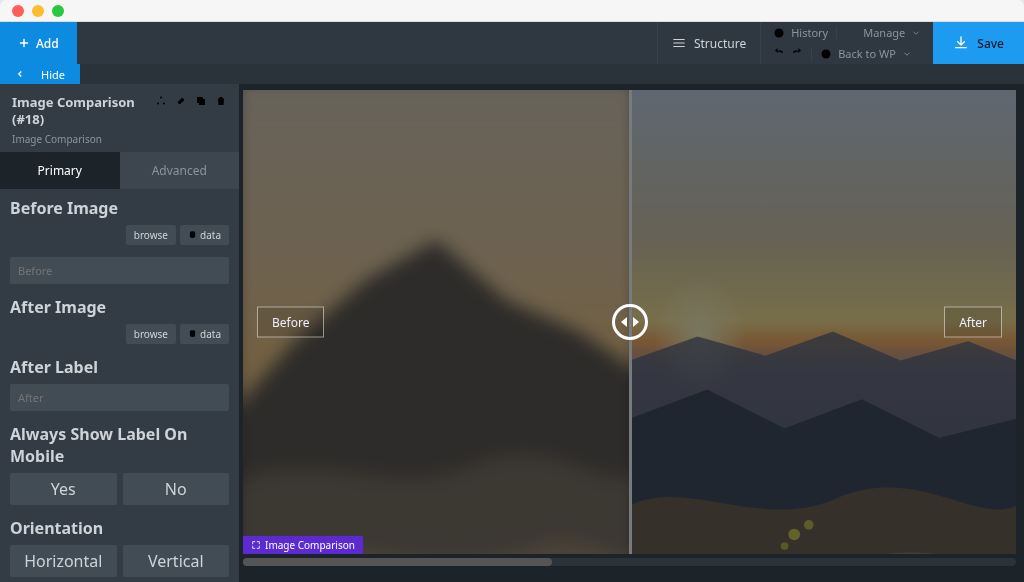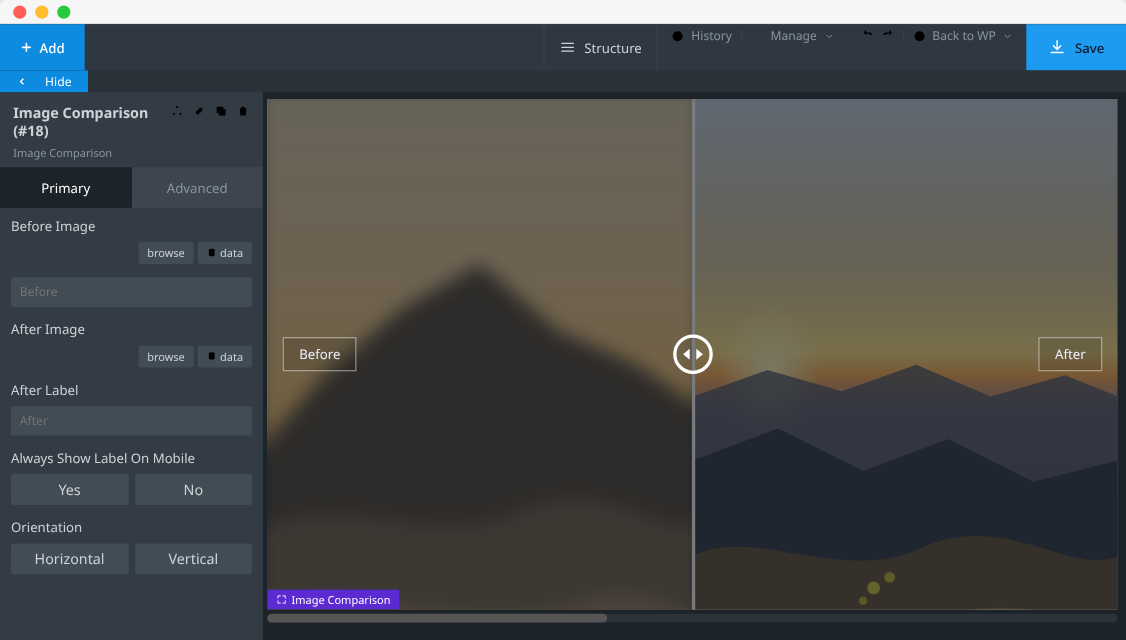--- a/index.html
+++ b/index.html
@@ -22,21 +22,21 @@
   .titlebar{height:22px;background:#f6f6f6;border-top-left-radius:6px;border-top-right-radius:6px;display:flex;align-items:center;padding-left:12px;gap:8px;border-bottom:1px solid #ddd;}
   .dot{width:12px;height:12px;border-radius:50%;}
   .dot.red{background:#ff5f57;} .dot.yel{background:#febc2e;} .dot.grn{background:#28c840;}
   .app{width:1024px;height:560px;display:flex;flex-direction:column;background:var(--bg-dark);}
   
   .topbar{height:42px;display:flex;align-items:stretch;background:var(--bg-header);color:var(--text);font-size:12px;}
   .addbtn{display:flex;align-items:center;gap:6px;padding:0 18px;background:var(--blue);color:#fff;cursor:pointer;font-weight:500;}
   .addbtn svg{width:12px;height:12px;}
   .spacer{flex:1;}
   .topseg{display:flex;align-items:center;padding:16px 14px;gap:8px;border-left:1px solid var(--border);cursor:pointer;}
-  .topstack{display:flex;flex-direction:row;border-left:1px solid var(--border);}
+  .topstack{display:flex;flex-direction:column;border-left:1px solid var(--border);}
   .toprow{display:flex;align-items:center;height:21px;padding:0 12px;gap:6px;cursor:pointer;color:var(--text-dim);font-size:11px;}
   .toprow .sep{width:1px;height:12px;background:var(--border);margin:0 2px;}
   .save{display:flex;align-items:center;gap:8px;padding:0 20px;background:var(--blue2);color:#0f172a;font-weight:500;cursor:pointer;}
   .save svg{width:16px;height:16px;}
   .icon{width:14px;height:14px;fill:none;stroke:currentColor;stroke-width:2;stroke-linecap:round;stroke-linejoin:round;}
   .icon-sm{width:12px;height:12px;}
   .chev{width:10px;height:10px;}
   
   .hidebar{height:20px;width:80px;background:var(--blue);color:#fff;display:flex;align-items:center;justify-content:center;font-size:11px;cursor:pointer;gap:16px;}
   .row2{height:20px;display:flex;background:var(--bg-dark);}
@@ -48,26 +48,26 @@
   .sb-actions{display:flex;gap:8px;color:var(--text-dim);}
   .sb-sub{padding:0 12px 6px;color:var(--text-dim);font-size:10px;}
   .sel-row{display:flex;gap:4px;padding:0 8px 8px;}
   .devbtn{display:flex;align-items:center;gap:3px;background:var(--bg-darker);padding:4px 6px;border-radius:2px;color:var(--text);cursor:pointer;}
   .seldrop{flex:1;background:var(--bg-darker);color:var(--text-dim);font-family:monospace;font-size:10px;display:flex;align-items:center;justify-content:space-between;padding:4px 6px;border-radius:2px;cursor:pointer;}
   .tabs{display:flex;}
   .tab{flex:1;text-align:center;padding:10px 0;cursor:pointer;background:var(--bg-panel2);color:var(--text-dim);font-size:12px;}
   .tab.active{background:var(--bg-darker);color:#fff;}
   .panel-scroll{flex:1;overflow:hidden;background:var(--bg-panel);}
   .field{padding:8px 10px 4px;}
-  .flabel{color:var(--text);font-size:12px;margin-bottom:6px;}
+  .flabel{color:var(--text);font-size:16px;margin-bottom:6px;font-weight:bold;}
   .browse-row{display:flex;justify-content:flex-end;gap:4px;}
   .tinybtn{background:var(--btn);color:var(--text);font-size:10px;padding:3px 8px;border-radius:2px;cursor:pointer;display:flex;align-items:center;gap:3px;}
   .textin{width:100%;background:var(--btn);border:none;color:var(--text-dim);padding:6px 8px;font-size:11px;border-radius:2px;}
   .optrow{display:flex;gap:6px;}
-  .optbtn{flex:1;text-align:center;background:var(--btn);color:var(--text);font-size:13px;padding:5px 12px;border-radius:2px;cursor:pointer;}
+  .optbtn{flex:1;text-align:center;background:var(--btn);color:var(--text);font-size:16px;padding:5px 12px;border-radius:2px;cursor:pointer;}
   
   .canvas-wrap{flex:1;background:var(--bg-darker);position:relative;padding:6px 8px 16px 4px;display:flex;flex-direction:column;}
   .canvas{flex:1;position:relative;background:#000;overflow:hidden;}
   .imgpane{position:absolute;top:0;bottom:0;}
   .imgpane.left-pane{left:0;width:50%;}
   .imgpane.right-pane{right:0;width:50%;}
   .mountain{position:absolute;inset:0;}
   .left-pane .mountain{filter:blur(8px);transform:scale(1.05);}
   .dim-overlay{position:absolute;inset:0;background:rgba(10,14,20,0.55);pointer-events:none;z-index:5;}
   .divider{position:absolute;top:0;bottom:0;left:50%;width:3px;margin-left:-1px;background:#fff;z-index:4;}

